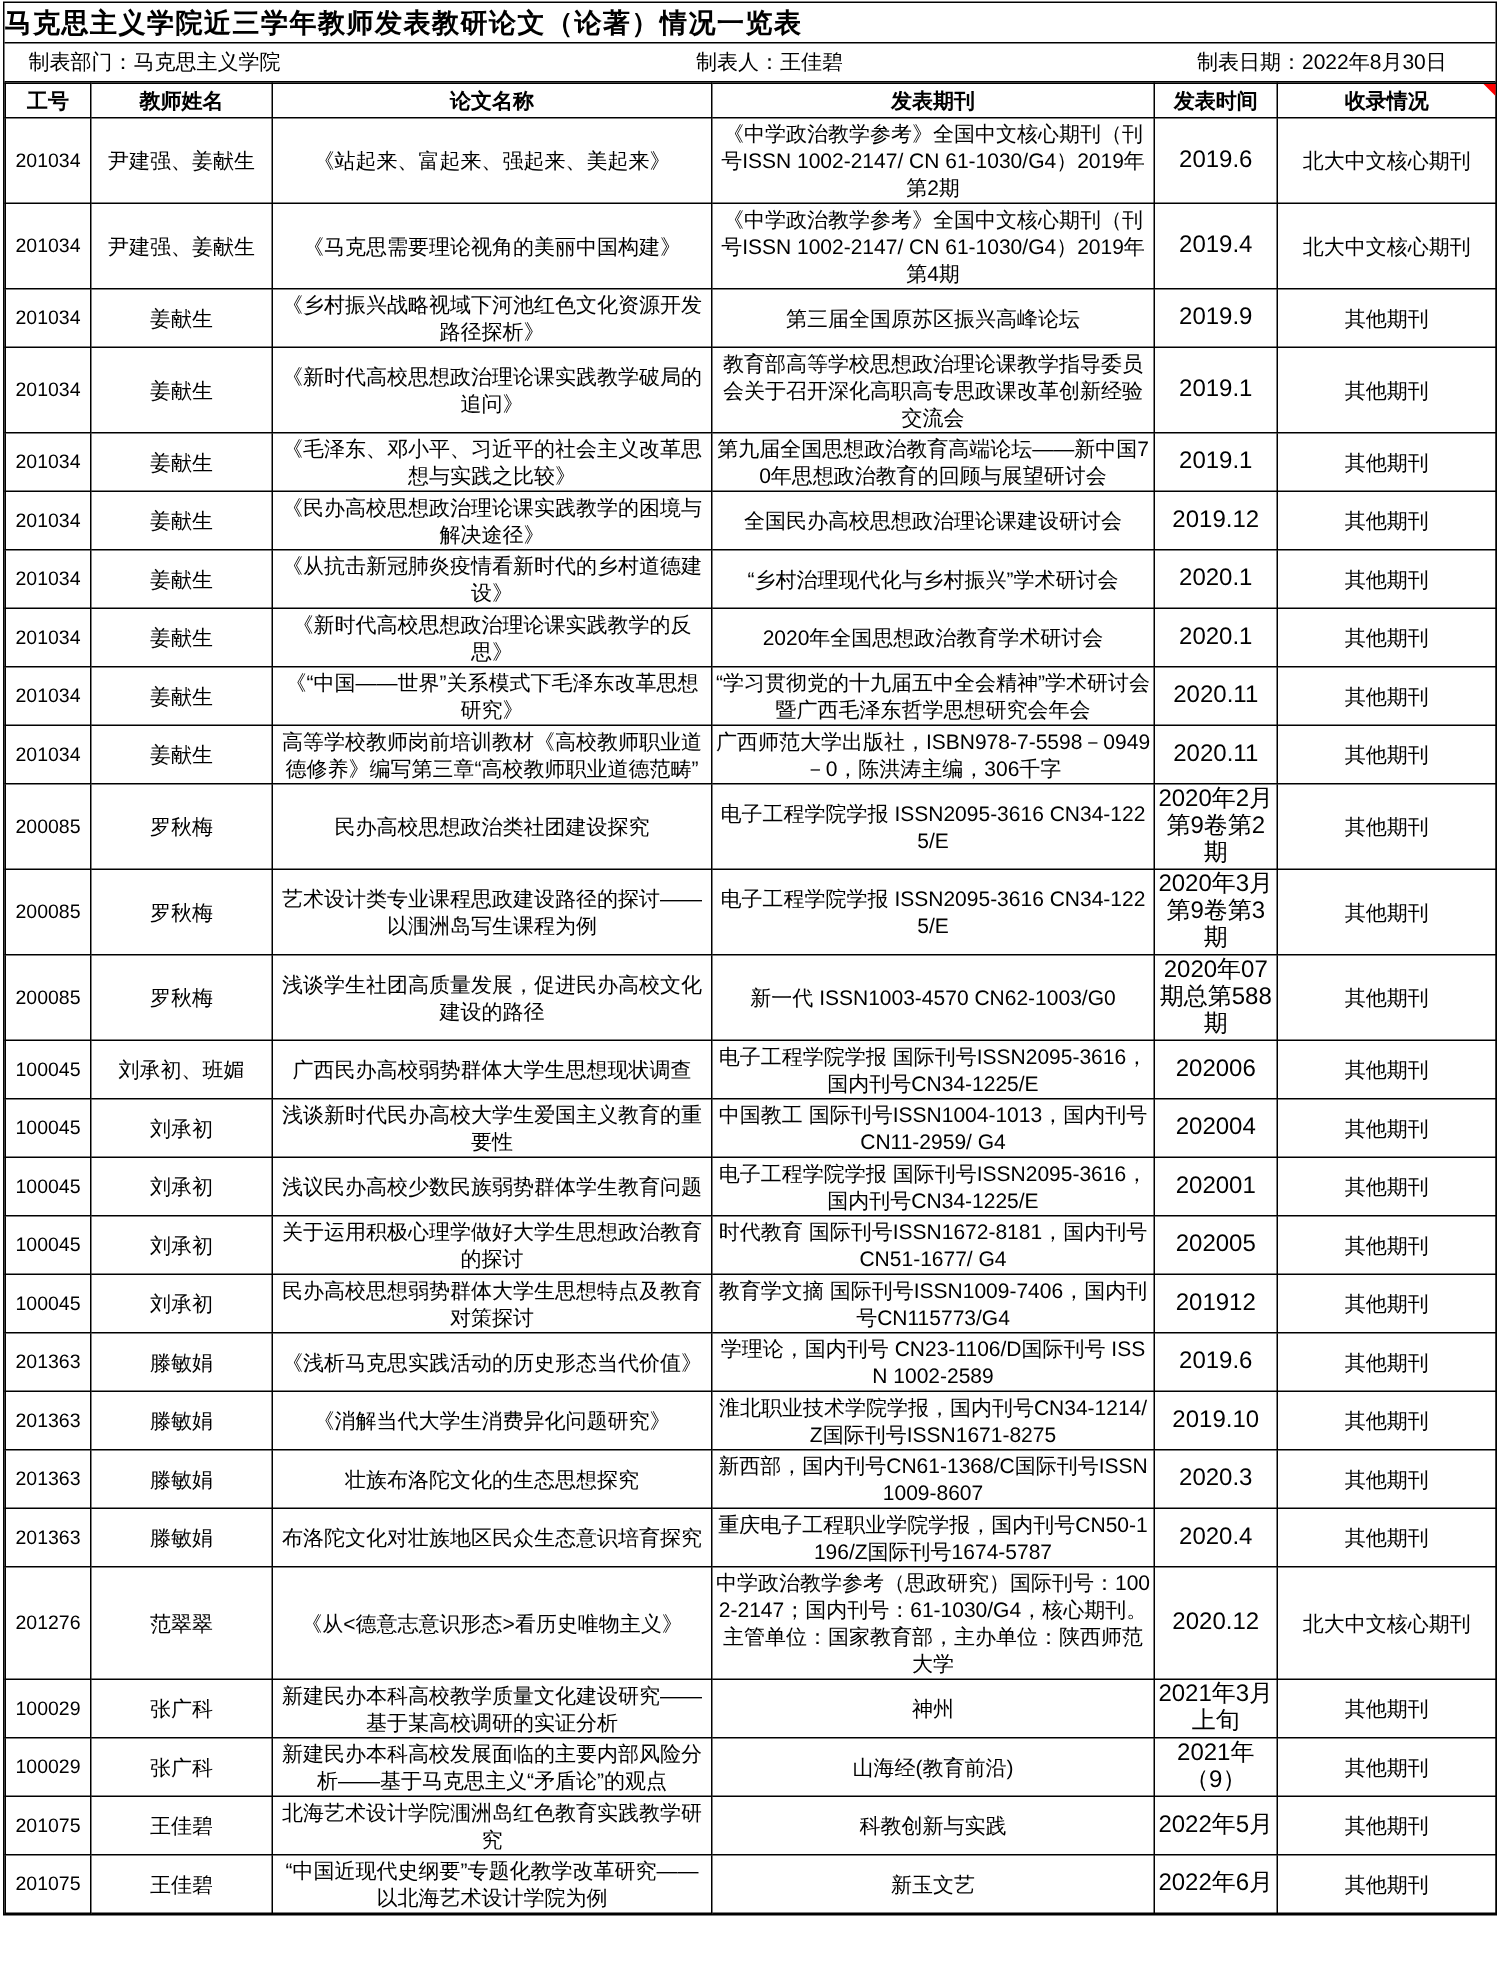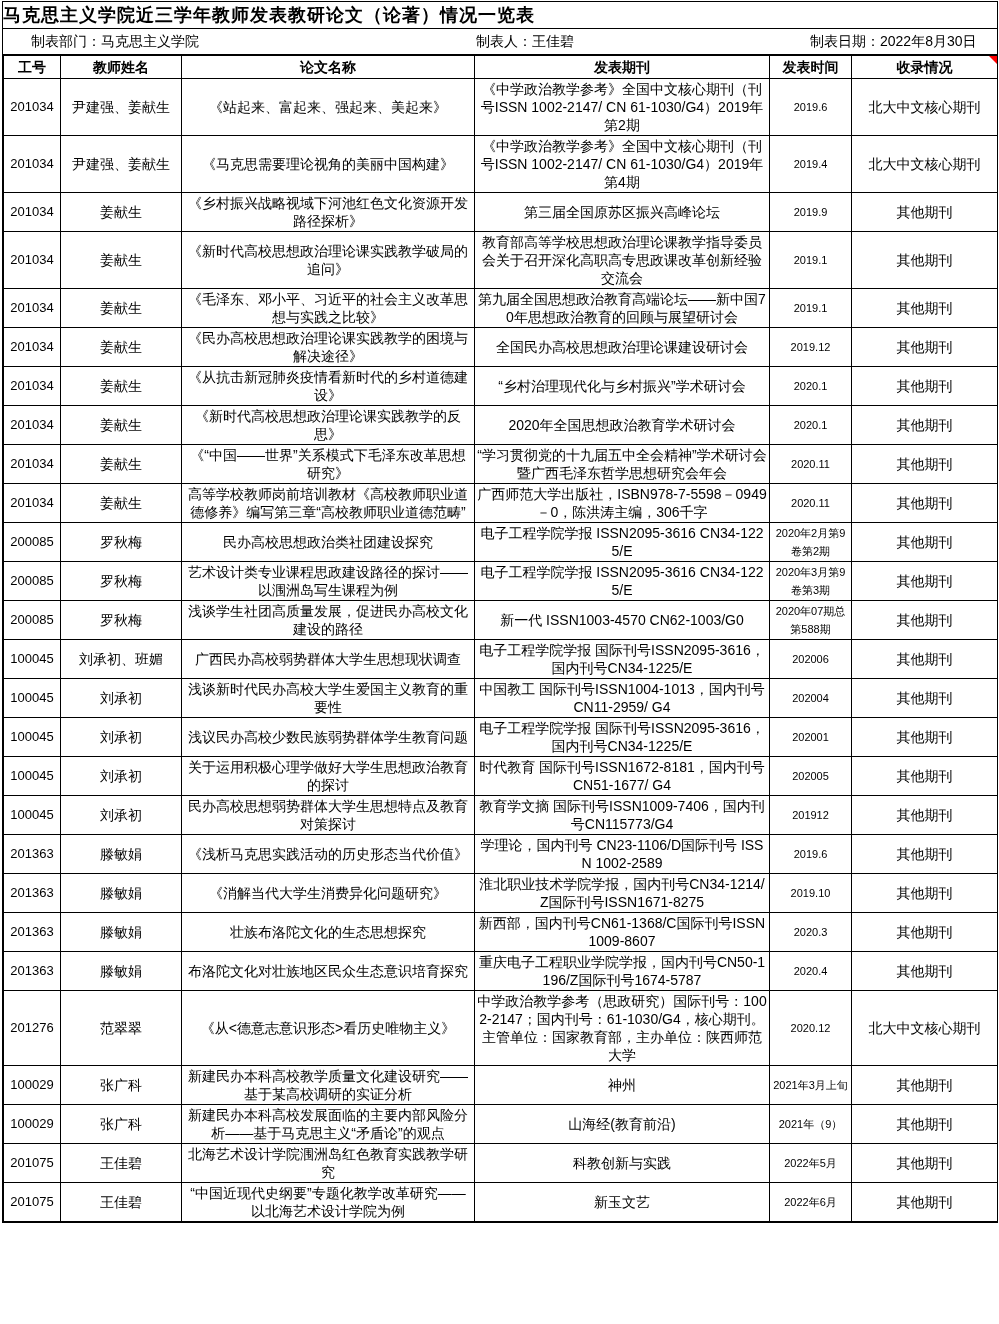--- a/index.html
+++ b/index.html
@@ -2,31 +2,31 @@
 <html><head>
 <meta charset="utf-8">
 <style>
   html,body{margin:0;padding:0;}
   body{width:999px;height:1324px;background:#fff;color:#000;
        font-family:"Liberation Sans","DejaVu Sans",sans-serif;position:relative;}
   .sheet{position:absolute;left:2px;top:1px;width:994px;border:1px solid #000;}
   .title-row{border-bottom:1px solid #000;text-align:left;font-weight:bold;
              font-size:18px;line-height:20px;padding:3px 0 3px 0;letter-spacing:1px;}
   .meta-row{position:relative;border-bottom:1px solid #000;height:25px;font-size:14px;}
-  .meta-row span{position:absolute;top:4px;white-space:nowrap;margin-left:12px;}
+  .meta-row span{position:absolute;top:4px;white-space:nowrap;}
   .meta-dept{left:16px;}
   .meta-author{left:461px;}
   .meta-date{left:795px;text-align:right;}
   table{border-collapse:collapse;width:100%;table-layout:fixed;font-size:14px;}
   th,td{border:1px solid #000;padding:1px 2px;text-align:center;vertical-align:middle;
         line-height:18px;word-break:break-all;position:relative;}
   th{font-weight:bold;height:20px;font-size:14px;}
   td{height:34px;}
   td:nth-child(1){font-size:13px;}
-  td:nth-child(5){font-size:11px;margin-top:46px;}
+  td:nth-child(5){font-size:16px;margin-top:46px;}
   .comment-marker{position:absolute;top:0;right:0;width:0;height:0;
         border-top:8px solid #f00;border-left:8px solid transparent;}
   .error-marker{position:absolute;top:0;left:0;width:0;height:0;display:none;
         border-top:7px solid #008000;border-right:7px solid transparent;}
   .align-left{text-align:center;}
 </style>
 </head>
 <body>
 
 <div class="sheet">

